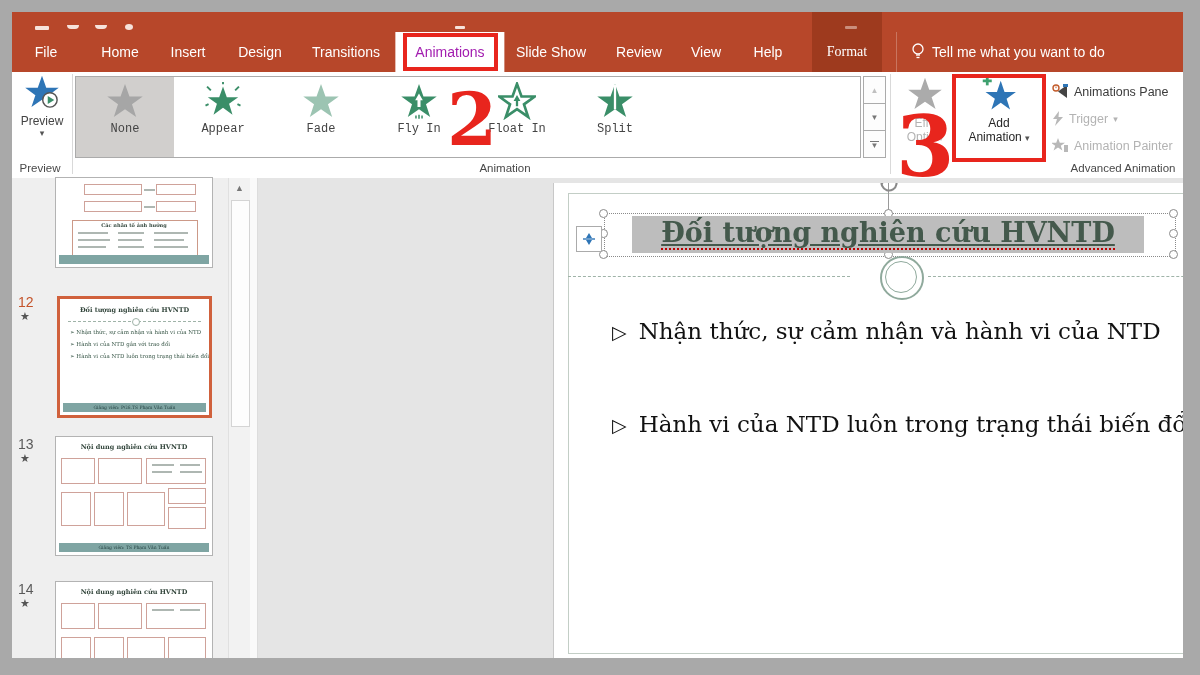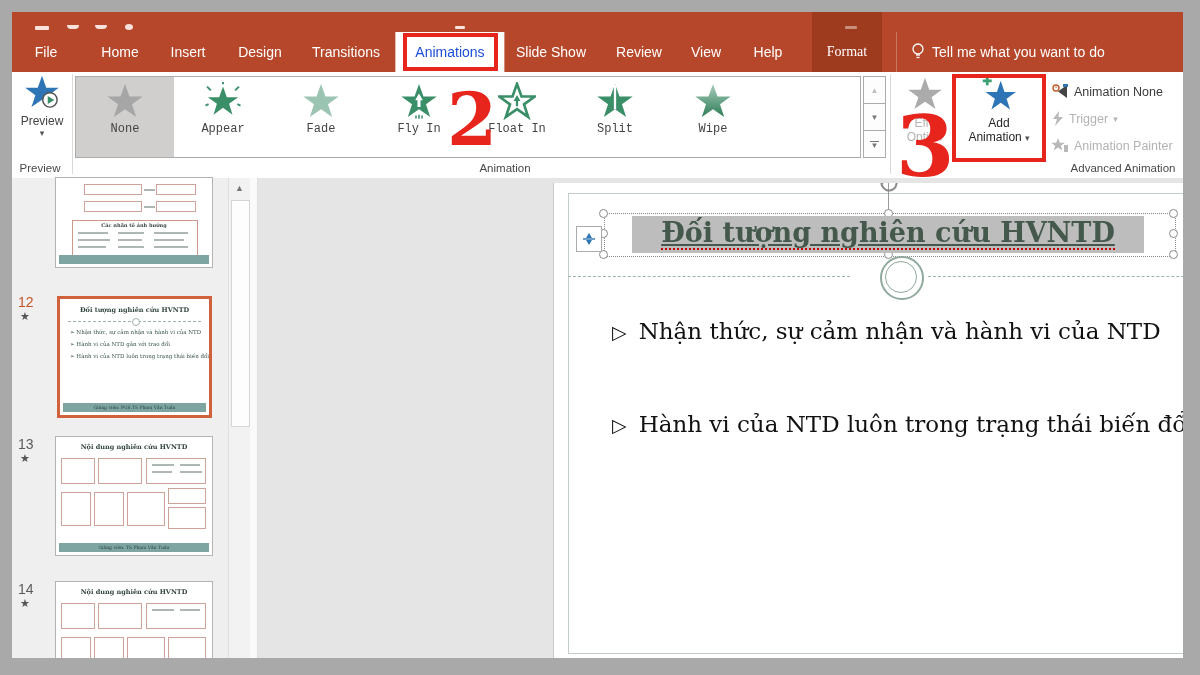--- a/index.html
+++ b/index.html
@@ -7,21 +7,21 @@
   .abs{position:absolute;}
   
   .window{position:absolute;left:12px;top:12px;width:1171px;height:646px;background:#fff;overflow:hidden;}
   
   .titlebar{position:absolute;left:0;top:0;width:100%;height:20px;background:#B7472A;}
   .titlebar .dark{position:absolute;left:800px;top:0;width:70px;height:20px;background:#9E3A1E;}
   .qat-sliver{position:absolute;background:#F6E2DA;border-radius:1px;}
   
   .tabrow{position:absolute;left:0;top:20px;width:100%;height:40px;background:#B7472A;}
   .tab{position:absolute;top:0;height:40px;line-height:40px;color:#fff;font-size:14px;text-align:center;transform:translateX(-50%);white-space:nowrap;cursor:default;}
-  .tab.selected{background:#fff;color:#1d4ed8;padding:0 20px;}
+  .tab.selected{background:#fff;color:#a21caf;padding:0 20px;}
   .tab.contextual-bg{position:absolute;left:800px;top:0;width:70px;height:40px;background:#9E3A1E;transform:none;font-family:Liberation Serif, serif;}
   .tab.contextual-bg span{display:block;line-height:40px;}
   .tellme{position:absolute;left:884px;top:0;height:40px;display:flex;align-items:center;color:#fff;font-size:14px;gap:7px;border-left:1px solid rgba(255,255,255,.25);padding-left:14px;}
   
   .ribbon{position:absolute;left:0;top:60px;width:100%;height:106px;background:#FFFFFF;border-bottom:1px solid #C9C9C9;}
   .gsep{position:absolute;top:2px;height:100px;width:1px;background:#D9D9D9;}
   .group-label{position:absolute;top:90px;font-size:11.5px;color:#494949;transform:translateX(-50%);white-space:nowrap;}
   .ribbon-btn-label{font-size:12px;color:#444;text-align:center;}
   .caret{font-size:9px;color:#555;}
   
@@ -180,32 +180,20 @@
         </svg>
         <div class="ribbon-btn-label">Float In</div>
       </div>
       <div class="gal-item">
         <svg width="38" height="38" viewBox="0 0 100 100">
           <path d="M50 5 61.8 38.2 96.6 38.2 68.4 58.8 79.4 92 50 71.4 20.6 92 31.6 58.8 3.4 38.2 38.2 38.2Z" fill="#3A8E68"></path>
           <line x1="50" y1="8" x2="50" y2="72" stroke="#fff" stroke-width="6"></line>
         </svg>
         <div class="ribbon-btn-label">Split</div>
       </div>
-      <div class="gal-item">
-        <svg width="38" height="38" viewBox="0 0 100 100">
-          <defs>
-              <linearGradient id="wg" x1="0" y1="1" x2="0" y2="0">
-                <stop offset="0" stop-color="#2F7D58"></stop>
-                <stop offset="1" stop-color="#A8CCBC"></stop>
-              </linearGradient>
-            </defs>
-          <path d="M50 5 61.8 38.2 96.6 38.2 68.4 58.8 79.4 92 50 71.4 20.6 92 31.6 58.8 3.4 38.2 38.2 38.2Z" fill="url(#wg)"></path>
-        </svg>
-        <div class="ribbon-btn-label">Wipe</div>
-      </div>
     </div>
     <div class="gal-scroll">
       <div>
           <span>▲</span>
         </div>
       <div>
           <span>▼</span>
         </div>
       <div class="expand">
           <span class="bar"></span>
@@ -235,21 +223,21 @@
     </div>
 
     <div class="adv-col">
       <div class="adv-row enabled" style="top:8px">
         <svg width="17" height="15" viewBox="0 0 17 15">
           <path d="M15 1 6 7.5 15 14Z" fill="#444"></path>
           <circle cx="4" cy="4" r="3" fill="none" stroke="#C25B2A" stroke-width="1.4"></circle>
           <line x1="4" y1="2.5" x2="4" y2="4.2" stroke="#C25B2A" stroke-width="1"></line>
           <path d="M11 0h5v3h-5z" fill="#2E75B6"></path>
         </svg>
-        <span>Animation None</span>
+        <span>Animations Pane</span>
       </div>
       <div class="adv-row disabled" style="top:35px">
         <svg width="12" height="15" viewBox="0 0 12 15">
             <path d="M7 0 1 8 5 8 3 15 11 6 6.5 6Z" fill="#B8B8B8"></path>
           </svg>
         <span>Trigger</span>
         <span class="caret" style="color:#B3B3B3">▾</span>
       </div>
       <div class="adv-row disabled" style="top:62px">
         <svg width="17" height="15" viewBox="0 0 17 15">

